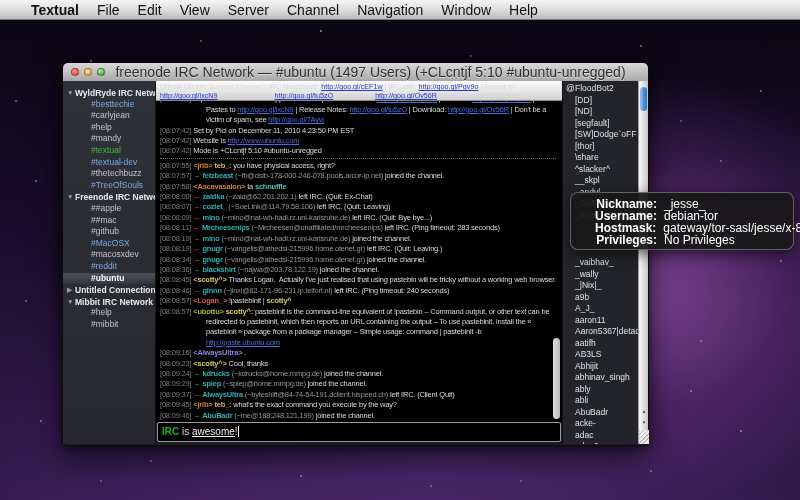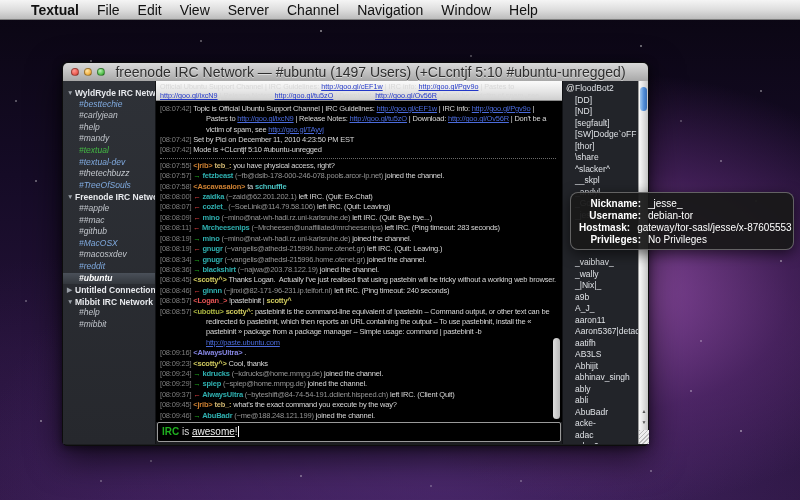--- a/index.html
+++ b/index.html
@@ -39,21 +39,21 @@
   .light.red{background:radial-gradient(circle at 35% 30%,#ff9a93,#ee6156 60%,#c33a30);}
   .light.yellow{background:radial-gradient(circle at 35% 30%,#ffe6a8,#f5b64a 60%,#c98a1e);}
   .light.green{background:radial-gradient(circle at 35% 30%,#b9f0b4,#59c351 60%,#2f9230);}
   #wintitle{position:absolute;left:50px;right:20px;top:0;height:18px;line-height:18px;text-align:center;
     font-size:14px;color:#2e2e2e;text-shadow:0 1px 0 rgba(255,255,255,.5);white-space:nowrap;overflow:hidden;}
   
   #sidebar{position:absolute;left:0;top:18px;width:93px;height:363px;background:linear-gradient(180deg,#2e3137 0%,#26282d 100%);
     border-right:1px solid #121316;overflow:hidden;font-size:8.5px;color:#b9bec6;padding-top:6px;box-sizing:border-box;}
   .sgroup-h{height:11.6px;line-height:11.6px;font-weight:bold;color:#e8eaee;padding-left:4px;white-space:nowrap;}
   .sgroup-h .tri{display:inline-block;width:8px;color:#9aa0a8;font-size:6.5px;vertical-align:1px;}
-  .sitem{height:11.6px;line-height:11.6px;padding-left:16px;white-space:nowrap;font-style:italic;}
+  .sitem{height:11.6px;line-height:11.6px;padding-left:28px;white-space:nowrap;}
   .sitem.dim{color:#c2c6cc;}
   .sitem.blue{color:#7fa9de;}
   .sitem.green{color:#43b843;}
   .sitem.selected{color:#fff;font-weight:bold;background:linear-gradient(180deg,#4a5059 0%,#33373d 100%);}
   
   #topicbar{position:absolute;left:93px;top:18px;width:406px;height:20px;box-sizing:border-box;
     background:linear-gradient(180deg,#fbfbfb 0%,#e3e3e3 60%,#cfcfcf 100%);
     border-bottom:1px solid #8a8a8a;padding:1px 4px;font-size:7.2px;line-height:9px;color:#1c1c1c;overflow:hidden;}
   #topicbar .lk{color:#2338c8;text-decoration:underline;}
   
@@ -98,21 +98,21 @@
   #ulthumb{position:absolute;left:1px;top:6px;width:7px;height:24px;border-radius:4px;
     background:linear-gradient(90deg,#9ec7ef,#4f8cd6 55%,#3a6fb5);}
   .ularrow{position:absolute;left:0;width:10px;height:11px;text-align:center;font-size:5px;color:#555;line-height:11px;}
   .ularrow.up{top:325px;}
   .ularrow.down{top:336px;}
   #ulgrip{position:absolute;left:0;top:349px;width:10px;height:14px;
     background:repeating-linear-gradient(135deg,#bbb 0 1px,#eee 1px 3px);}
   
   #popover{position:absolute;left:570px;top:192px;width:224px;height:58px;border-radius:8px;
     background:rgba(24,24,24,.94);border:1px solid rgba(160,160,160,.55);box-shadow:0 4px 14px rgba(0,0,0,.6);
-    padding:5px 8px;box-sizing:border-box;color:#fff;font-size:10px;line-height:12px;}
+    padding:5px 24px;box-sizing:border-box;color:#fff;font-size:12px;line-height:12px;}
   .prow{display:flex;white-space:nowrap;}
   .prow .plabel{width:62px;text-align:right;font-weight:bold;margin-right:7px;}
 </style>
 </head>
 <body>
 
 <div id="stage">
   <div class="stars"></div>
 
   <div id="menubar">
@@ -162,20 +162,21 @@
         <div class="sgroup-h"><span class="tri">▼</span><span>Mibbit IRC Network</span></div>
         <div class="sitem dim">#help</div>
         <div class="sitem dim">#mibbit</div>
       </div>
 
     <div id="topicbar"><span class="sg t">Official Ubuntu Support Channel | IRC Guidelines: </span><span class="sg lk">http://goo.gl/cEF1w</span><span class="sg t"> | IRC info: </span><span class="sg lk">http://goo.gl/Pgv9o</span><span class="sg t"> | Pastes to </span><span class="sg lk">http://goo.gl/ixcN9</span><span class="sg t"> | Release Notes: </span><span class="sg lk">http://goo.gl/tu5zO</span><span class="sg t"> | Download: </span><span class="sg lk">http://goo.gl/Ov56R</span><span class="sg t"> | Don't be a victim of spam, see </span><span class="sg lk">http://goo.gl/TAyvj</span></div>
 
     <div id="chat">
         <div class="line"><span class="sg ts">[08:07:42] </span><span class="sg t">Topic is Official Ubuntu Support Channel | IRC Guidelines: </span><span class="sg lk">http://goo.gl/cEF1w</span><span class="sg t"> | IRC info: </span><span class="sg lk">http://goo.gl/Pgv9o</span><span class="sg t"> | Pastes to </span><span class="sg lk">http://goo.gl/ixcN9</span><span class="sg t"> | Release Notes: </span><span class="sg lk">http://goo.gl/tu5zO</span><span class="sg t"> | Download: </span><span class="sg lk">http://goo.gl/Ov56R</span><span class="sg t"> | Don't be a victim of spam, see </span><span class="sg lk">http://goo.gl/TAyvj</span></div>
         <div class="line"><span class="sg ts">[08:07:42] </span><span class="sg t">Set by Pici on December 11, 2010 4:23:50 PM EST</span></div>
+        <div class="line"><span class="sg ts">[08:07:42] </span><span class="sg t">Website is </span><span class="sg lk">http://www.ubuntu.com</span></div>
         <div class="line"><span class="sg ts">[08:07:42] </span><span class="sg t">Mode is +CLcntjf 5:10 #ubuntu-unregged</span></div>
         <div class="unread-sep"></div>
         <div class="line"><span class="sg ts">[08:07:55] </span><span class="sg nko">&lt;jrib&gt;</span><span class="sg t"> </span><span class="sg mt">teb_:</span><span class="sg t"> you have physical access, right?</span></div>
         <div class="line"><span class="sg ts">[08:07:57] </span><span class="sg j">→ </span><span class="sg en">fetzbeast</span><span class="sg h"> (~fb@dslb-178-000-246-078.pools.arcor-ip.net) </span><span class="sg t">joined the channel.</span></div>
         <div class="line"><span class="sg ts">[08:07:58] </span><span class="sg nko">&lt;Ascavasaion&gt;</span><span class="sg t"> ta </span><span class="sg mc">schnuffle</span></div>
         <div class="line"><span class="sg ts">[08:08:00] </span><span class="sg p">← </span><span class="sg en">zaidka</span><span class="sg h"> (~zaid@62.201.202.1) </span><span class="sg t">left IRC. (Quit: Ex-Chat)</span></div>
         <div class="line"><span class="sg ts">[08:08:07] </span><span class="sg p">← </span><span class="sg en">cozlet_</span><span class="sg h"> (~SoeLink@114.79.58.106) </span><span class="sg t">left IRC. (Quit: Leaving)</span></div>
         <div class="line"><span class="sg ts">[08:08:09] </span><span class="sg p">← </span><span class="sg en">mino</span><span class="sg h"> (~mino@nat-wh-hadi.rz.uni-karlsruhe.de) </span><span class="sg t">left IRC. (Quit: Bye bye...)</span></div>
         <div class="line"><span class="sg ts">[08:08:11] </span><span class="sg p">← </span><span class="sg en">Mrcheesenips</span><span class="sg h"> (~Mrcheesen@unaffiliated/mrcheesenips) </span><span class="sg t">left IRC. (Ping timeout: 283 seconds)</span></div>
         <div class="line"><span class="sg ts">[08:08:19] </span><span class="sg j">→ </span><span class="sg en">mino</span><span class="sg h"> (~mino@nat-wh-hadi.rz.uni-karlsruhe.de) </span><span class="sg t">joined the channel.</span></div>

